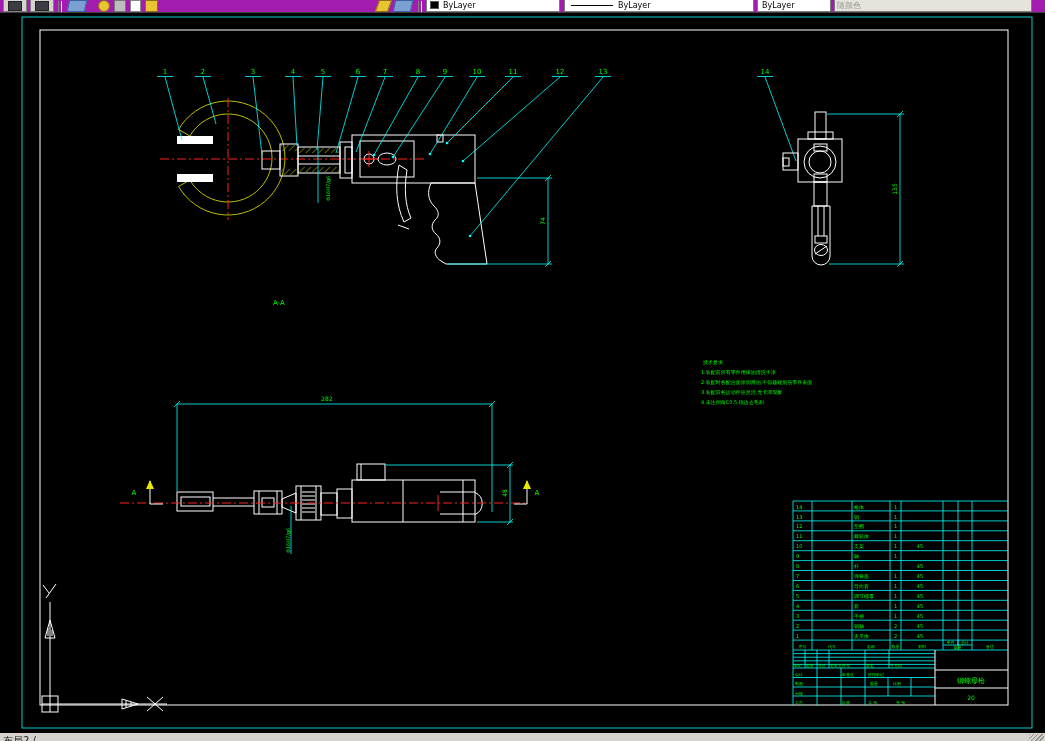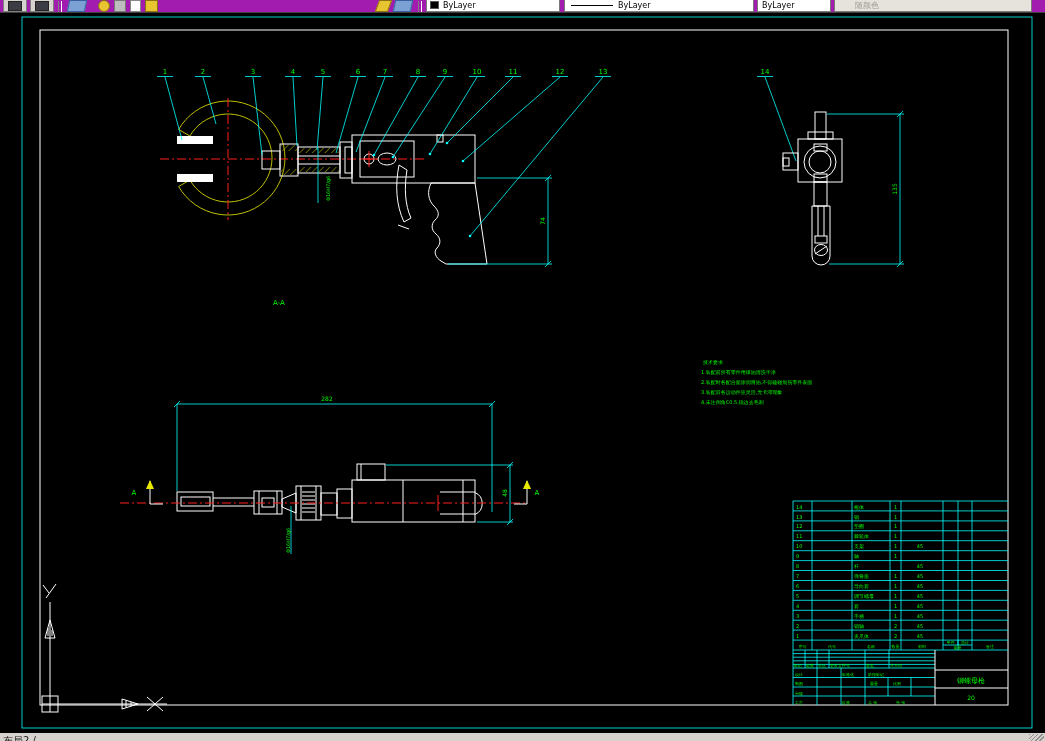--- a/index.html
+++ b/index.html
@@ -76,21 +76,21 @@
     <div class="combo" style="width:188px;">
       <span class="ltline"></span>
       <span>ByLayer</span>
     </div>
     <div style="width:3px"></div>
     <div class="combo" style="width:72px;">
       <span style="margin-left:4px">ByLayer</span>
     </div>
     <div style="width:3px"></div>
     <div class="combo disabled" style="width:196px;">
-      <span style="margin-left:20px">随颜色</span>
+      <span style="margin-left:2px">随颜色</span>
     </div>
   </div>
 
   <svg width="1045" height="741" viewBox="0 0 1045 741">
     <defs>
       <pattern id="hy" width="6" height="6" patternUnits="userSpaceOnUse" patternTransform="rotate(45)">
         <line x1="0" y1="0" x2="0" y2="6" stroke="#d4d400" stroke-width="1"></line>
       </pattern>
       <pattern id="hy2" width="4.5" height="4.5" patternUnits="userSpaceOnUse" patternTransform="rotate(45)">
         <line x1="0" y1="0" x2="0" y2="4.5" stroke="#d4d400" stroke-width="0.9"></line>

